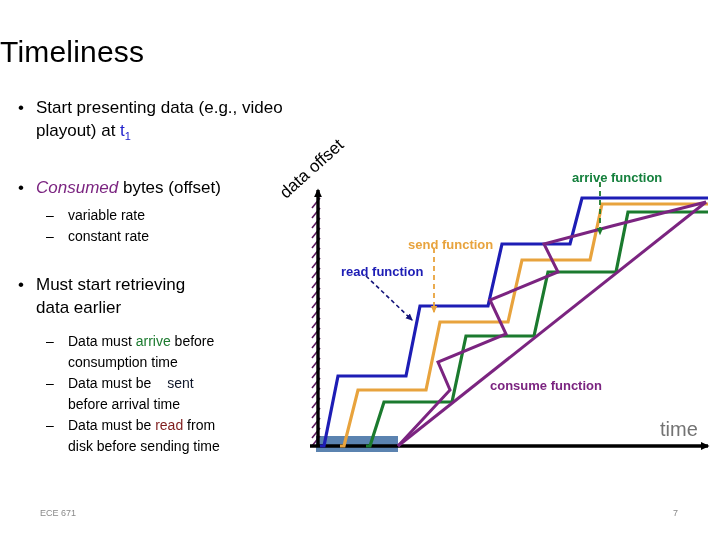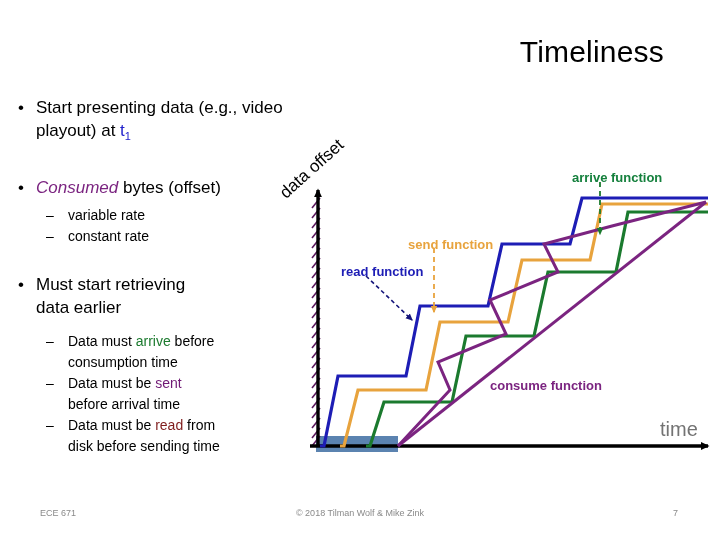--- a/index.html
+++ b/index.html
@@ -15,21 +15,21 @@
     font-family: "Liberation Sans", sans-serif;
     color: #000000;
   }
 
   
   #slide-title {
     position: absolute;
     left: 0;
     top: 34px;
     width: 664px;
-    text-align: right;
+    text-align: left;
     font-size: 30px;
     font-weight: 400;
     line-height: 36px;
     letter-spacing: 0.2px;
     color: #000000;
   }
 
   
   #bullets {
     position: absolute;
@@ -60,21 +60,21 @@
   .b2 .dash {
     position: absolute;
     left: 38px;
     top: 0;
     font-size: 14px;
     line-height: 21px;
   }
   .sub { font-size: 11px; vertical-align: sub; }
   .c-purple { color: #7b2480; font-style: italic; }
   .c-green  { color: #1b7a2e; }
-  .c-orange { color: #701a75; }
+  .c-orange { color: #0f172a; margin-left: 12px; }
   .c-blue   { color: #7f1d1d; }
   .c-t1     { color: #2222cc; }
 
   .gap-sm { height: 10px; }
   .gap-md { height: 26px; }
   .gap-xs { height: 4px; }
 
   
   #figure {
     position: absolute;
@@ -266,15 +266,14 @@
 <div id="label-send" class="fn-label">send function</div>
 <div id="label-read" class="fn-label">read function</div>
 <div id="label-consume" class="fn-label">consume function</div>
 
 <div id="label-dataoffset">data offset</div>
 
 <div class="axis-label-time">time</div>
 
 <div id="footer">
   <div class="left">ECE 671</div>
-  <div class="center">© 2018 Tilman Wolf &amp; Mike Zink</div>
   <div class="right">7</div>
 </div>
 
 </body></html>

